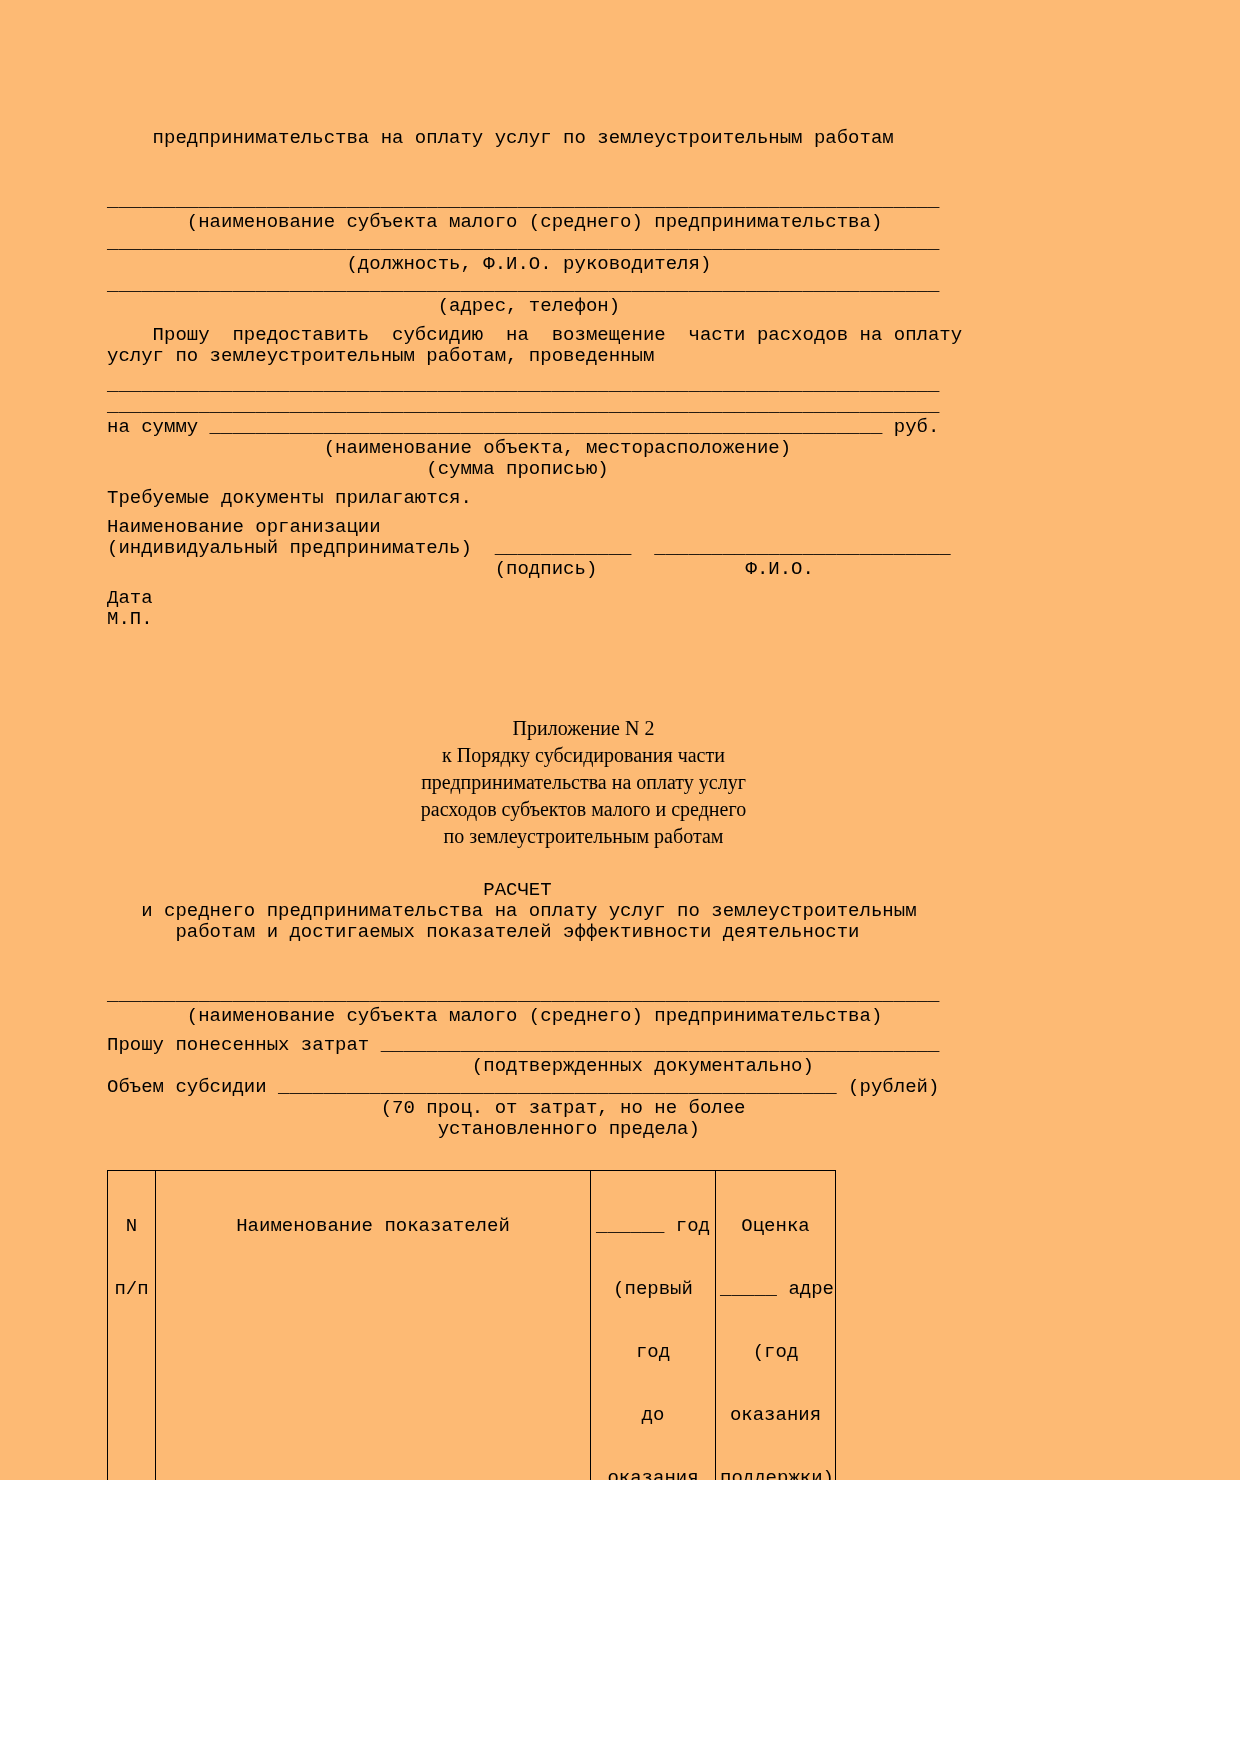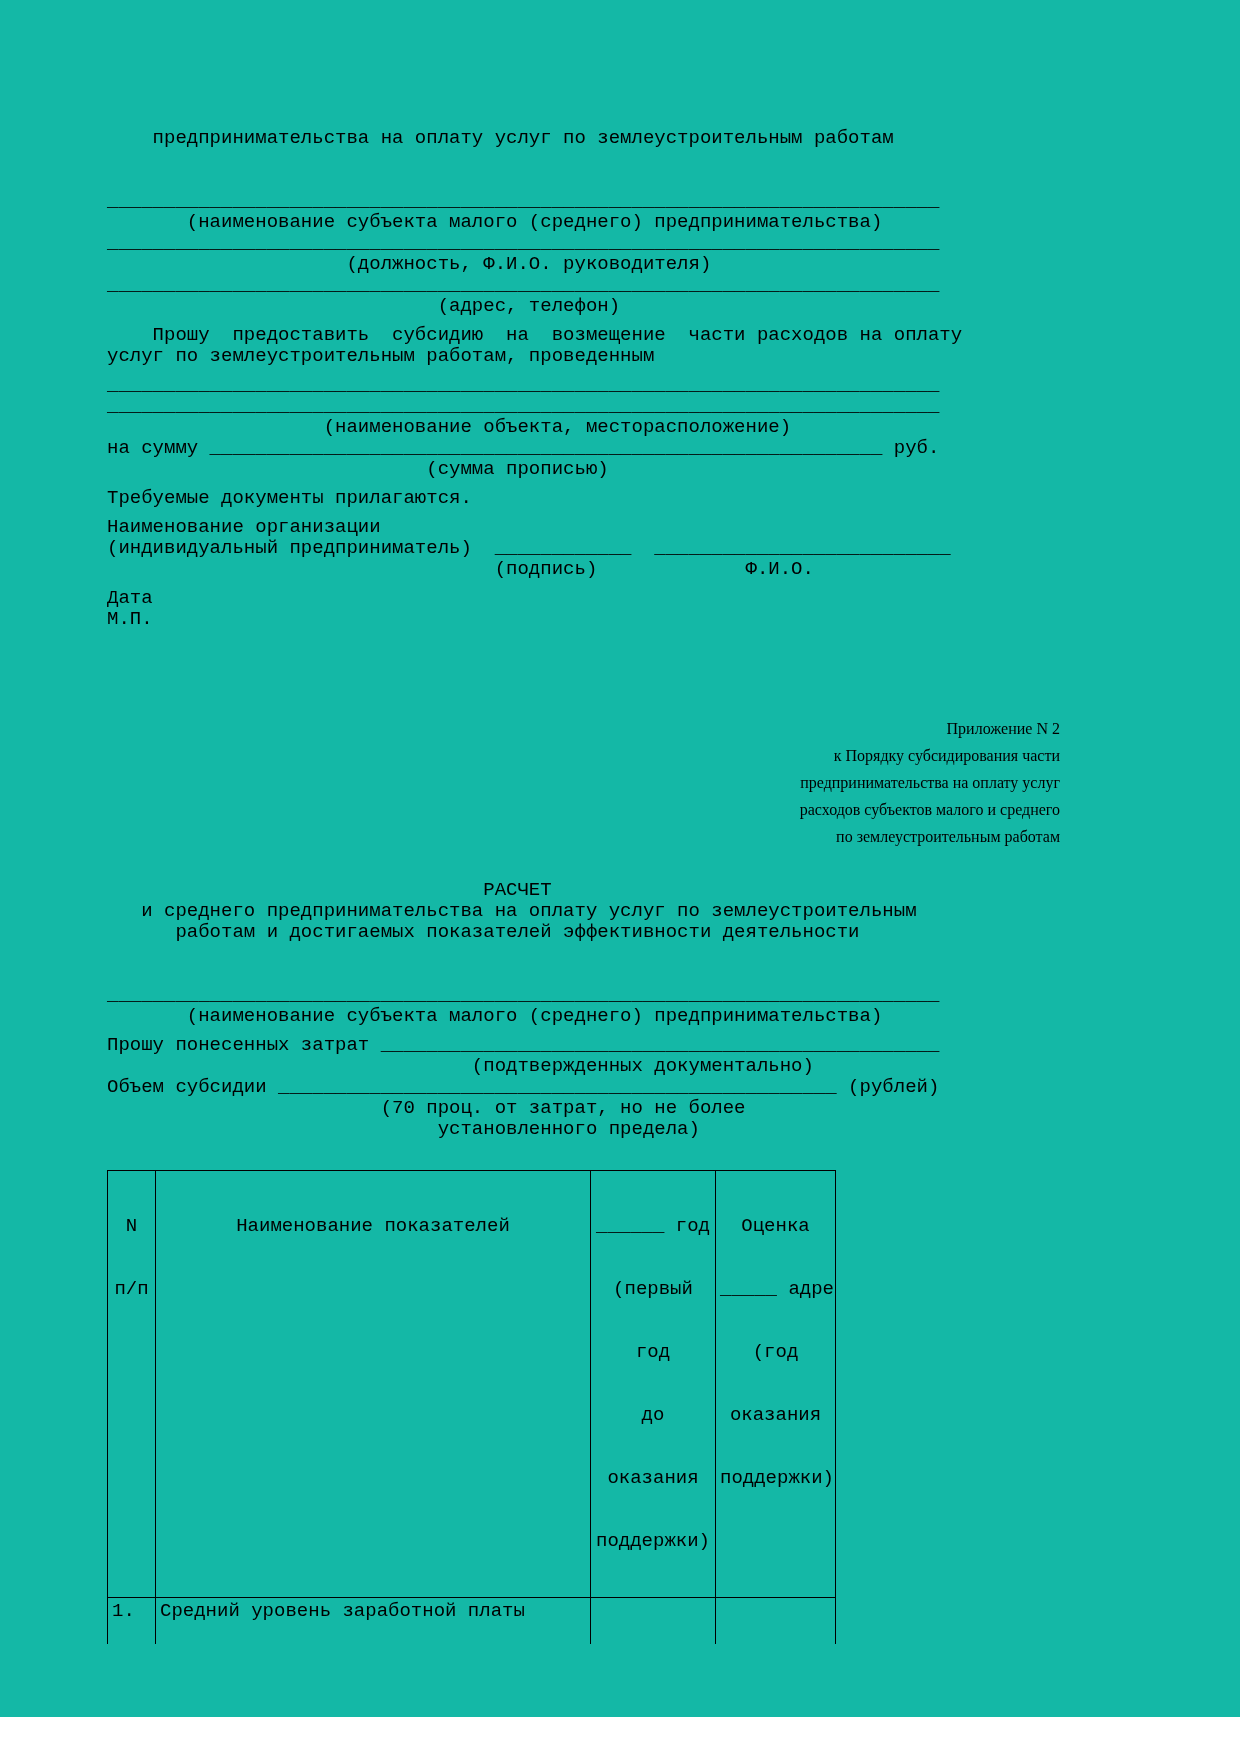--- a/index.html
+++ b/index.html
@@ -4,39 +4,39 @@
 <style>
   * { margin:0; padding:0; box-sizing:border-box; }
   html,body { background:#ffffff; }
   body {
     width:1240px; height:1754px;
     font-family:"Liberation Mono","DejaVu Sans Mono",monospace;
     color:#000000;
   }
   .page {
     position:relative;
-    width:1240px; height:1717px;
-    background:#14b8a6;
+    width:1240px; height:1480px;
+    background:#fdba74;
     padding:128px 0 0 107px;
     overflow:hidden;
   }
   .tline {
     white-space:pre;
     font-size:19px;
     line-height:21px;
     min-height:21px;
   }
   .mt1 { margin-top:8px; }
   .mt2 { margin-top:42px; }
   .annex {
     margin-top:85px;
     margin-right:180px;
-    text-align:right;
+    text-align:center;
     font-family:"Liberation Serif","DejaVu Serif",serif;
-    font-size:16px;
+    font-size:20px;
     line-height:27px;
   }
   .annex-line { min-height:27px; }
   .calc { margin-top:30px; }
   .tbl {
     border-collapse:collapse;
     margin-top:30px;
     table-layout:fixed;
     width:728px;
   }
@@ -69,23 +69,23 @@
     <div class="tline">                     (должность, Ф.И.О. руководителя)</div>
 
     <div class="tline">_________________________________________________________________________</div>
     <div class="tline">                             (адрес, телефон)</div>
 
     <div class="tline mt1">    Прошу  предоставить  субсидию  на  возмещение  части расходов на оплату</div>
     <div class="tline">услуг по землеустроительным работам, проведенным</div>
 
     <div class="tline mt1">_________________________________________________________________________</div>
     <div class="tline">_________________________________________________________________________</div>
+    <div class="tline">на сумму ___________________________________________________________ руб.</div>
+
     <div class="tline">                   (наименование объекта, месторасположение)</div>
-
-    <div class="tline">на сумму ___________________________________________________________ руб.</div>
     <div class="tline">                            (сумма прописью)</div>
 
     <div class="tline mt1">Требуемые документы прилагаются.</div>
 
     <div class="tline mt1">Наименование организации</div>
     <div class="tline">(индивидуальный предприниматель)  ____________  __________________________</div>
     <div class="tline">                                  (подпись)             Ф.И.О.</div>
 
     <div class="tline mt1">Дата</div>
     <div class="tline">М.П.</div>

